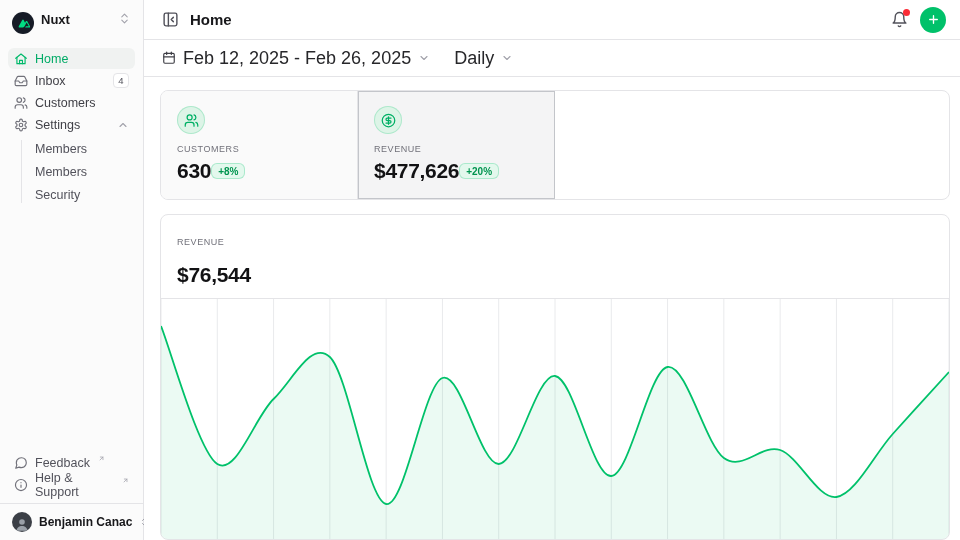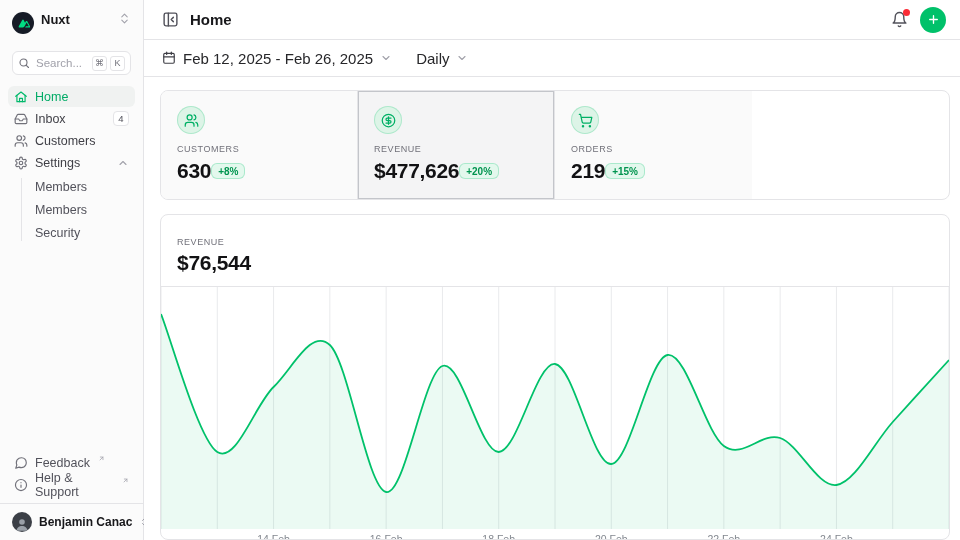--- a/index.html
+++ b/index.html
@@ -59,21 +59,21 @@
   .page-title { font-size:15px; font-weight:700; color:#18181b; }
   .topbar-right { margin-left:auto; display:flex; align-items:center; gap:12px; }
   .bell-wrap { position:relative; }
   .bell-dot { position:absolute; top:-2px; right:-2px; width:7px; height:7px; border-radius:50%;
     background:#fb2c36; }
   .add-btn { width:26px; height:26px; border-radius:50%; background:#00c16a; color:#fff;
     border:none; display:flex; align-items:center; justify-content:center; cursor:pointer; }
   .toolbar { height:37px; border-bottom:1px solid #e4e4e7; display:flex; align-items:center;
     padding:0 18px; gap:24px; }
   .tool-btn { background:none; border:none; display:flex; align-items:center; gap:7px;
-    font-size:15px; font-weight:500; color:#27272a; cursor:pointer; font-family:inherit; }
+    font-size:18px; font-weight:500; color:#27272a; cursor:pointer; font-family:inherit; }
   .tool-btn .t-ic { color:#3f3f46; display:flex; }
   .tool-btn .chev { color:#a1a1aa; display:flex; }
 
   .content { flex:1; padding:13px 10px 0 16px; }
 
   
   .stats { display:grid; grid-template-columns:repeat(4,1fr); border:1px solid #e4e4e7;
     border-radius:8px; overflow:hidden; }
   .stat-card { background:#fafafa; padding:15px 16px 16px; border-right:1px solid #e4e4e7;
     cursor:pointer; text-decoration:none; display:block; }
@@ -86,21 +86,21 @@
     color:#71717a; text-transform:uppercase; }
   .stat-value-row { margin-top:5px; display:flex; align-items:center; gap:0; }
   .stat-value { font-size:21px; font-weight:700; color:#121214; letter-spacing:-.3px; }
   .stat-badge { font-size:10px; font-weight:600; color:#00944f; background:#e3f8ed;
     border-radius:6px; padding:2.5px 7px; box-shadow:inset 0 0 0 1px rgba(0,193,106,.25); }
 
   
   .chart-card { margin-top:14px; border:1px solid #e4e4e7; border-radius:8px; background:#fff;
     height:326px; display:flex; flex-direction:column; overflow:hidden; }
   .chart-header { padding:12px 16px 11px; border-bottom:1px solid #e4e4e7; }
-  .chart-total { margin-top:4px; font-size:21px; font-weight:700; color:#121214;
+  .chart-total { margin-top:16px; font-size:21px; font-weight:700; color:#121214;
     letter-spacing:-.3px; }
   .chart-plot { flex:1; position:relative; }
   #revenue-chart { display:block; width:100%; height:100%; }
 </style>
 </head>
 <body>
 
 <div class="app">
 
   <aside class="sidebar">
@@ -113,33 +113,20 @@
       </span>
       <span class="team-name">Nuxt</span>
       <span class="muted-ic">
         <svg width="13" height="13" viewBox="0 0 24 24" fill="none" stroke="currentColor" stroke-width="2" stroke-linecap="round" stroke-linejoin="round">
             <path d="m7 15 5 5 5-5"></path>
             <path d="m7 9 5-5 5 5"></path>
           </svg>
       </span>
     </div>
 
-    <div class="searchbox">
-      <span class="s-ic">
-        <svg width="12" height="12" viewBox="0 0 24 24" fill="none" stroke="currentColor" stroke-width="2.2" stroke-linecap="round">
-            <circle cx="11" cy="11" r="7"></circle>
-            <line x1="21" y1="21" x2="16.6" y2="16.6"></line>
-          </svg>
-      </span>
-      <span class="search-ph">Search...</span>
-      <span class="kbds">
-        <kbd>⌘</kbd>
-        <kbd>K</kbd>
-      </span>
-    </div>
 
     <nav class="nav">
       <a class="nav-item active">
         <span class="n-ic">
           <svg width="14" height="14" viewBox="0 0 24 24" fill="none" stroke="currentColor" stroke-width="2" stroke-linecap="round" stroke-linejoin="round">
               <path d="M3 10.8 12 3.4l9 7.4"></path>
               <path d="M5 9.3V20h14V9.3"></path>
               <path d="M9.5 20v-5.6h5V20"></path>
             </svg>
         </span>
@@ -315,34 +302,20 @@
             <svg width="15" height="15" viewBox="0 0 24 24" fill="none" stroke="currentColor" stroke-width="2" stroke-linecap="round" stroke-linejoin="round">
                 <circle cx="12" cy="12" r="10"></circle>
                 <path d="M16 8h-6a2 2 0 1 0 0 4h4a2 2 0 1 1 0 4H8"></path>
                 <path d="M12 18V6"></path>
               </svg>
           </span>
           <div class="cap-label">REVENUE</div>
           <div class="stat-value-row">
             <span class="stat-value">$477,626</span>
             <span class="stat-badge">+20%</span>
-          </div>
-        </a>
-        <a class="stat-card">
-          <span class="stat-icon">
-            <svg width="15" height="15" viewBox="0 0 24 24" fill="none" stroke="currentColor" stroke-width="2" stroke-linecap="round" stroke-linejoin="round">
-                <circle cx="8" cy="21" r="1"></circle>
-                <circle cx="19" cy="21" r="1"></circle>
-                <path d="M2.05 2.05h2l2.66 12.42a2 2 0 0 0 2 1.58h9.78a2 2 0 0 0 1.95-1.57l1.65-7.43H5.12"></path>
-              </svg>
-          </span>
-          <div class="cap-label">ORDERS</div>
-          <div class="stat-value-row">
-            <span class="stat-value">219</span>
-            <span class="stat-badge">+15%</span>
           </div>
         </a>
       </section>
 
       <section class="chart-card">
         <div class="chart-header">
           <div class="cap-label">REVENUE</div>
           <div class="chart-total">$76,544</div>
         </div>
         <div class="chart-plot">

